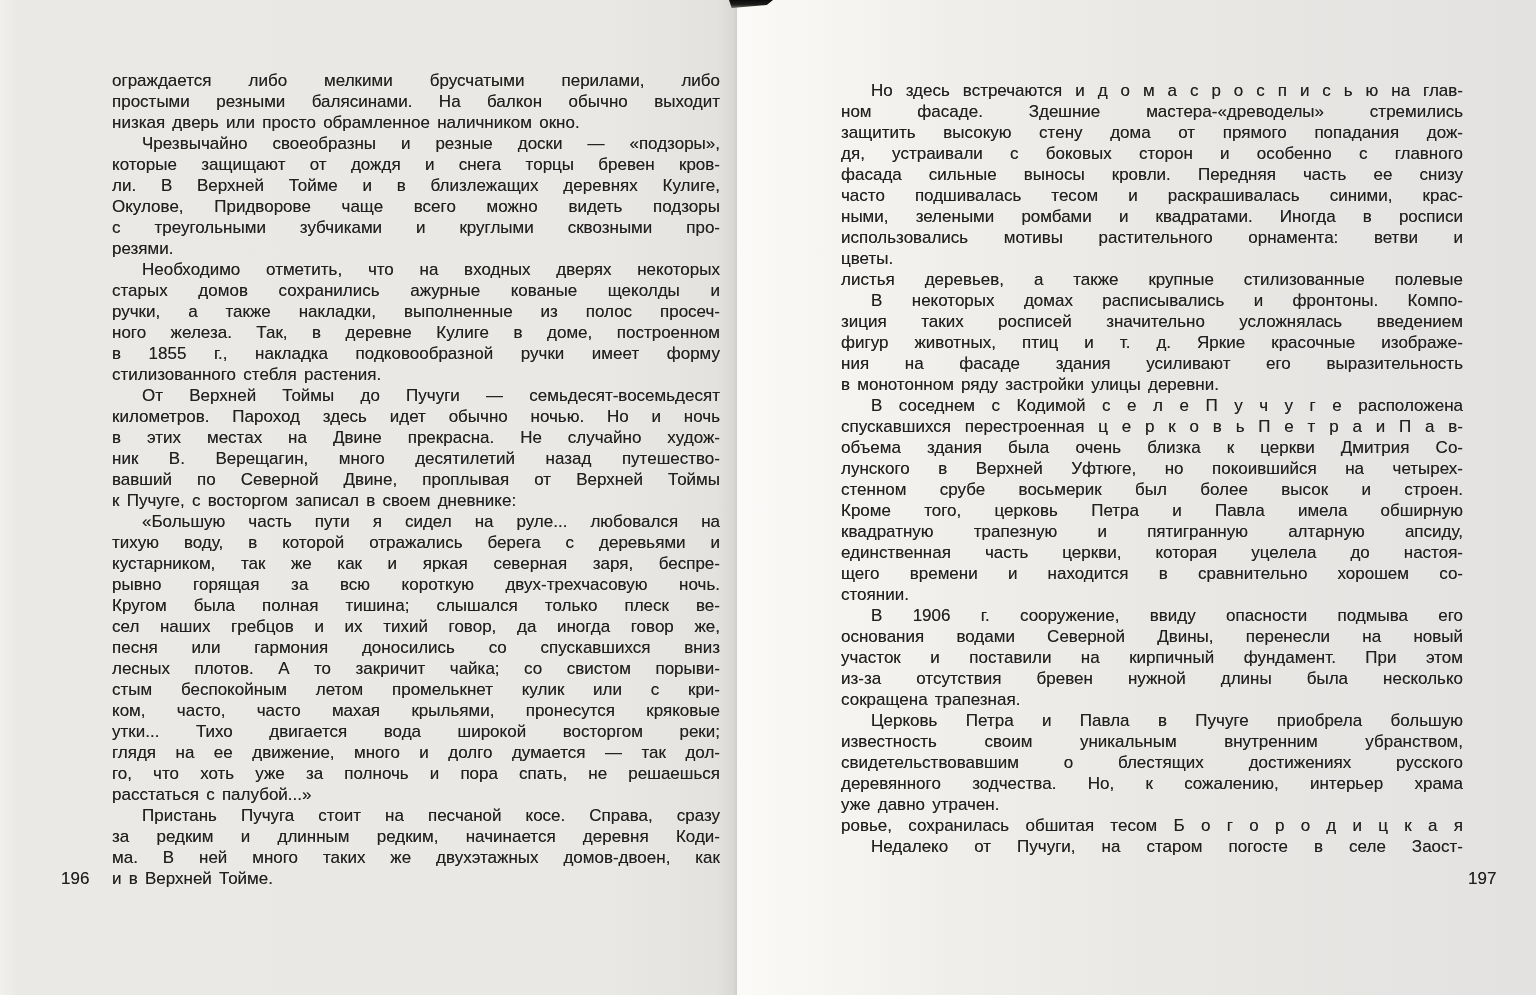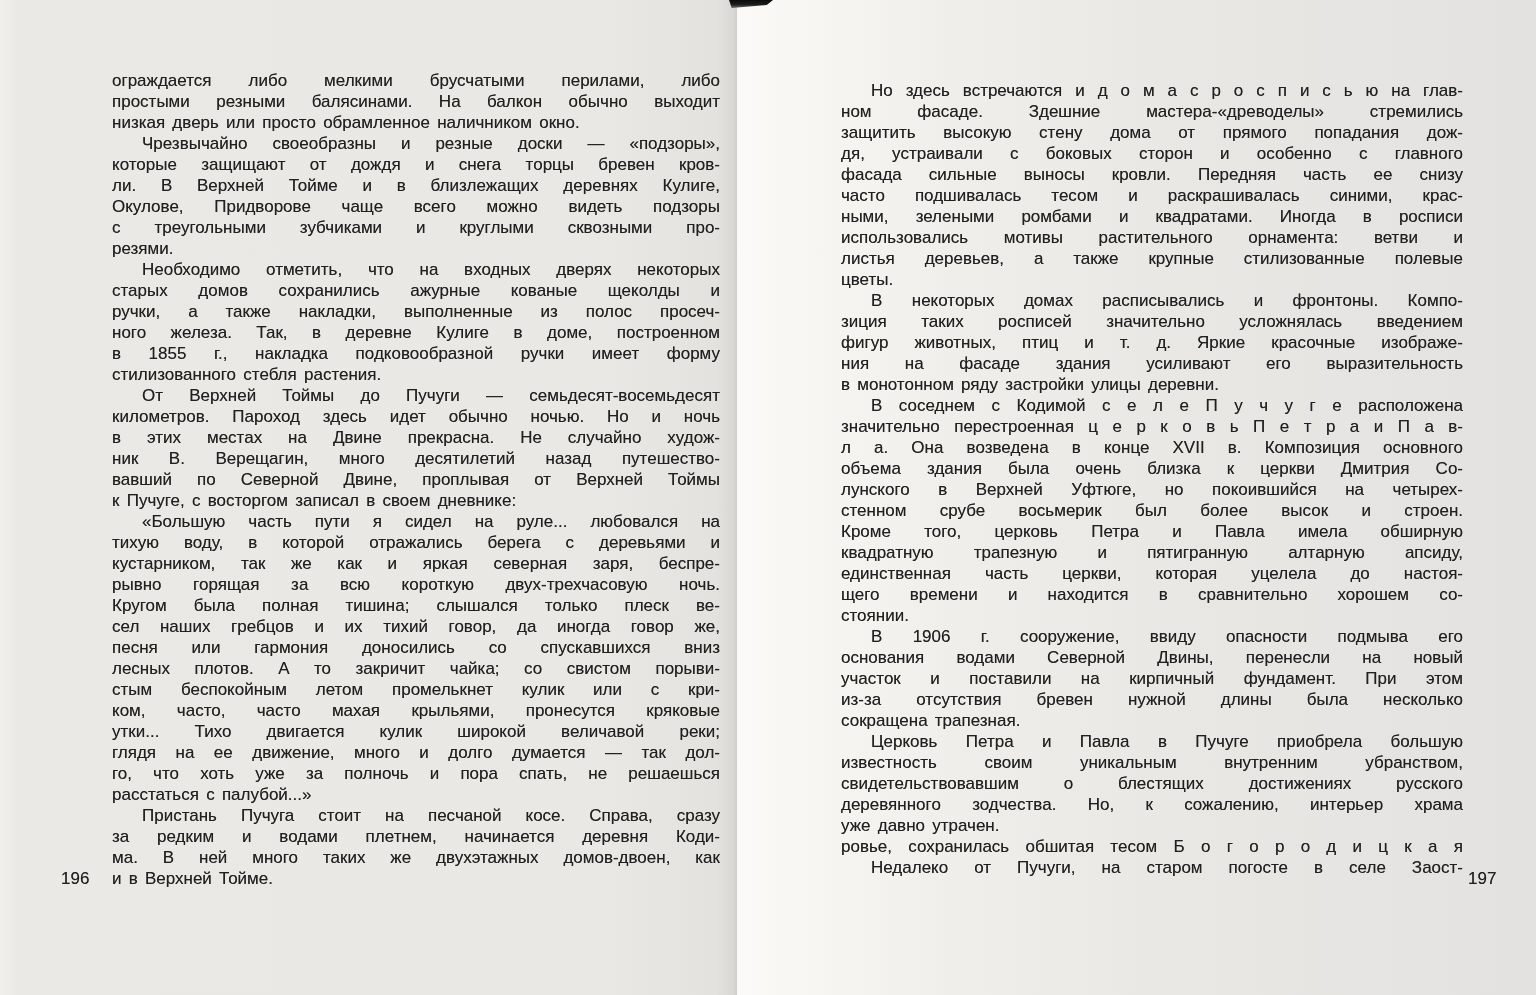--- a/index.html
+++ b/index.html
@@ -108,56 +108,55 @@
         <div class="line indent">«Большую часть пути я сидел на руле... любовался на</div>
         <div class="line">тихую воду, в которой отражались берега с деревьями и</div>
         <div class="line">кустарником, так же как и яркая северная заря, беспре-</div>
         <div class="line">рывно горящая за всю короткую двух-трехчасовую ночь.</div>
         <div class="line">Кругом была полная тишина; слышался только плеск ве-</div>
         <div class="line">сел наших гребцов и их тихий говор, да иногда говор же,</div>
         <div class="line">песня или гармония доносились со спускавшихся вниз</div>
         <div class="line">лесных плотов. А то закричит чайка; со свистом порыви-</div>
         <div class="line">стым беспокойным летом промелькнет кулик или с кри-</div>
         <div class="line">ком, часто, часто махая крыльями, пронесутся кряковые</div>
-        <div class="line">утки... Тихо двигается кулик широкой величавой реки;</div>
+        <div class="line">утки... Тихо двигается вода широкой восторгом реки;</div>
         <div class="line">глядя на ее движение, много и долго думается — так дол-</div>
         <div class="line">го, что хоть уже за полночь и пора спать, не решаешься</div>
         <div class="line para-end">расстаться с палубой...»</div>
       </div>
       <div class="paragraph">
         <div class="line indent">Пристань Пучуга стоит на песчаной косе. Справа, сразу</div>
-        <div class="line">за редким и водами плетнем, начинается деревня Коди-</div>
+        <div class="line">за редким и длинным редким, начинается деревня Коди-</div>
         <div class="line">ма. В ней много таких же двухэтажных домов-двоен, как</div>
         <div class="line para-end">и в Верхней Тойме.</div>
       </div>
     </div>
   <div id="right-col" class="text-col">
       <div class="paragraph">
         <div class="line indent">Но здесь встречаются и д о м а  с  р о с п и с ь ю на глав-</div>
         <div class="line">ном фасаде. Здешние мастера-«древоделы» стремились</div>
         <div class="line">защитить высокую стену дома от прямого попадания дож-</div>
         <div class="line">дя, устраивали с боковых сторон и особенно с главного</div>
         <div class="line">фасада сильные выносы кровли. Передняя часть ее снизу</div>
         <div class="line">часто подшивалась тесом и раскрашивалась синими, крас-</div>
         <div class="line">ными, зелеными ромбами и квадратами. Иногда в росписи</div>
         <div class="line">использовались мотивы растительного орнамента: ветви и</div>
+        <div class="line para-end">цветы.</div>
         <div class="line">листья деревьев, а также крупные стилизованные полевые</div>
-        <div class="line para-end">цветы.</div>
       </div>
       <div class="paragraph">
         <div class="line indent">В некоторых домах расписывались и фронтоны. Компо-</div>
         <div class="line">зиция таких росписей значительно усложнялась введением</div>
         <div class="line">фигур животных, птиц и т. д. Яркие красочные изображе-</div>
         <div class="line">ния на фасаде здания усиливают его выразительность</div>
         <div class="line para-end">в монотонном ряду застройки улицы деревни.</div>
       </div>
       <div class="paragraph">
         <div class="line indent">В соседнем с Кодимой с е л е  П у ч у г е расположена</div>
-        <div class="line">значительно перестроенная ц е р к о в ь  П е т р а  и  П а в-</div>
-        <div class="line">л а. Она возведена в конце XVII в. Композиция основного</div>
+        <div class="line">спускавшихся перестроенная ц е р к о в ь  П е т р а  и  П а в-</div>
         <div class="line">объема здания была очень близка к церкви Дмитрия Со-</div>
         <div class="line">лунского в Верхней Уфтюге, но покоившийся на четырех-</div>
         <div class="line">стенном срубе восьмерик был более высок и строен.</div>
         <div class="line">Кроме того, церковь Петра и Павла имела обширную</div>
         <div class="line">квадратную трапезную и пятигранную алтарную апсиду,</div>
         <div class="line">единственная часть церкви, которая уцелела до настоя-</div>
         <div class="line">щего времени и находится в сравнительно хорошем со-</div>
         <div class="line para-end">стоянии.</div>
       </div>
       <div class="paragraph">

